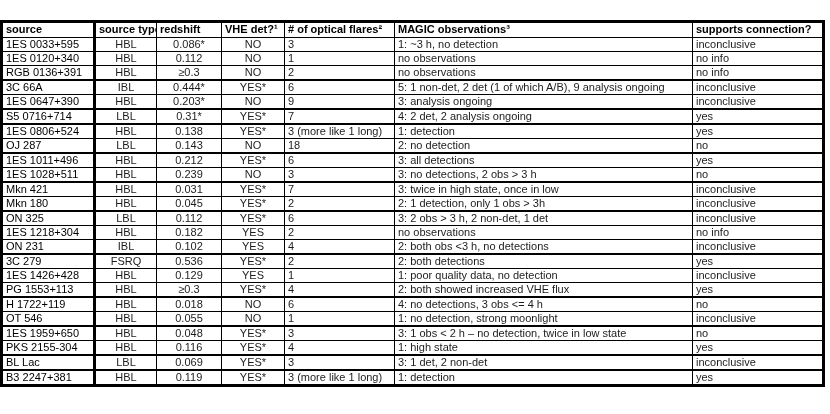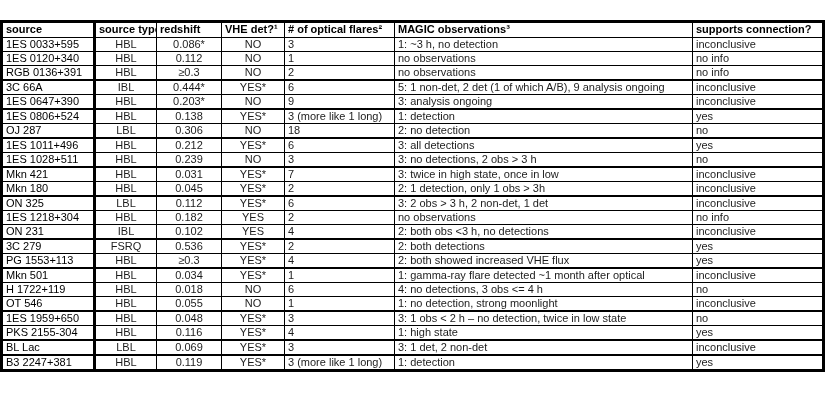--- a/index.html
+++ b/index.html
@@ -119,33 +119,42 @@
       </tr>
       <tr class="thick-below">
         <td class="col-source">1ES 0647+390</td>
         <td class="col-type">HBL</td>
         <td class="col-redshift">0.203*</td>
         <td class="col-vhe">NO</td>
         <td class="col-flares">9</td>
         <td class="col-magic">3: analysis ongoing</td>
         <td class="col-supports">inconclusive</td>
       </tr>
+      <tr class="thick-below">
+        <td class="col-source">S5 0716+714</td>
+        <td class="col-type">LBL</td>
+        <td class="col-redshift">0.31*</td>
+        <td class="col-vhe">YES*</td>
+        <td class="col-flares">7</td>
+        <td class="col-magic">4: 2 det, 2 analysis ongoing</td>
+        <td class="col-supports">yes</td>
+      </tr>
       <tr>
         <td class="col-source">1ES 0806+524</td>
         <td class="col-type">HBL</td>
         <td class="col-redshift">0.138</td>
         <td class="col-vhe">YES*</td>
         <td class="col-flares">3 (more like 1 long)</td>
         <td class="col-magic">1: detection</td>
         <td class="col-supports">yes</td>
       </tr>
       <tr class="thick-below">
         <td class="col-source">OJ 287</td>
         <td class="col-type">LBL</td>
-        <td class="col-redshift">0.306</td>
+        <td class="col-redshift">0.143</td>
         <td class="col-vhe">NO</td>
         <td class="col-flares">18</td>
         <td class="col-magic">2: no detection</td>
         <td class="col-supports">no</td>
       </tr>
       <tr>
         <td class="col-source">1ES 1011+496</td>
         <td class="col-type">HBL</td>
         <td class="col-redshift">0.212</td>
         <td class="col-vhe">YES*</td>
@@ -209,37 +218,37 @@
       </tr>
       <tr>
         <td class="col-source">3C 279</td>
         <td class="col-type">FSRQ</td>
         <td class="col-redshift">0.536</td>
         <td class="col-vhe">YES*</td>
         <td class="col-flares">2</td>
         <td class="col-magic">2: both detections</td>
         <td class="col-supports">yes</td>
       </tr>
+      <tr>
+        <td class="col-source">1ES 1426+428</td>
+        <td class="col-type">HBL</td>
+        <td class="col-redshift">0.129</td>
+        <td class="col-vhe">YES</td>
+        <td class="col-flares">1</td>
+        <td class="col-magic">1: poor quality data, no detection</td>
+        <td class="col-supports">inconclusive</td>
+      </tr>
       <tr class="thick-below">
         <td class="col-source">PG 1553+113</td>
         <td class="col-type">HBL</td>
         <td class="col-redshift">≥0.3</td>
         <td class="col-vhe">YES*</td>
         <td class="col-flares">4</td>
         <td class="col-magic">2: both showed increased VHE flux</td>
         <td class="col-supports">yes</td>
-      </tr>
-      <tr>
-        <td class="col-source">Mkn 501</td>
-        <td class="col-type">HBL</td>
-        <td class="col-redshift">0.034</td>
-        <td class="col-vhe">YES*</td>
-        <td class="col-flares">1</td>
-        <td class="col-magic">1: gamma-ray flare detected ~1 month after optical</td>
-        <td class="col-supports">inconclusive</td>
       </tr>
       <tr>
         <td class="col-source">H 1722+119</td>
         <td class="col-type">HBL</td>
         <td class="col-redshift">0.018</td>
         <td class="col-vhe">NO</td>
         <td class="col-flares">6</td>
         <td class="col-magic">4: no detections, 3 obs &lt;= 4 h</td>
         <td class="col-supports">no</td>
       </tr>

